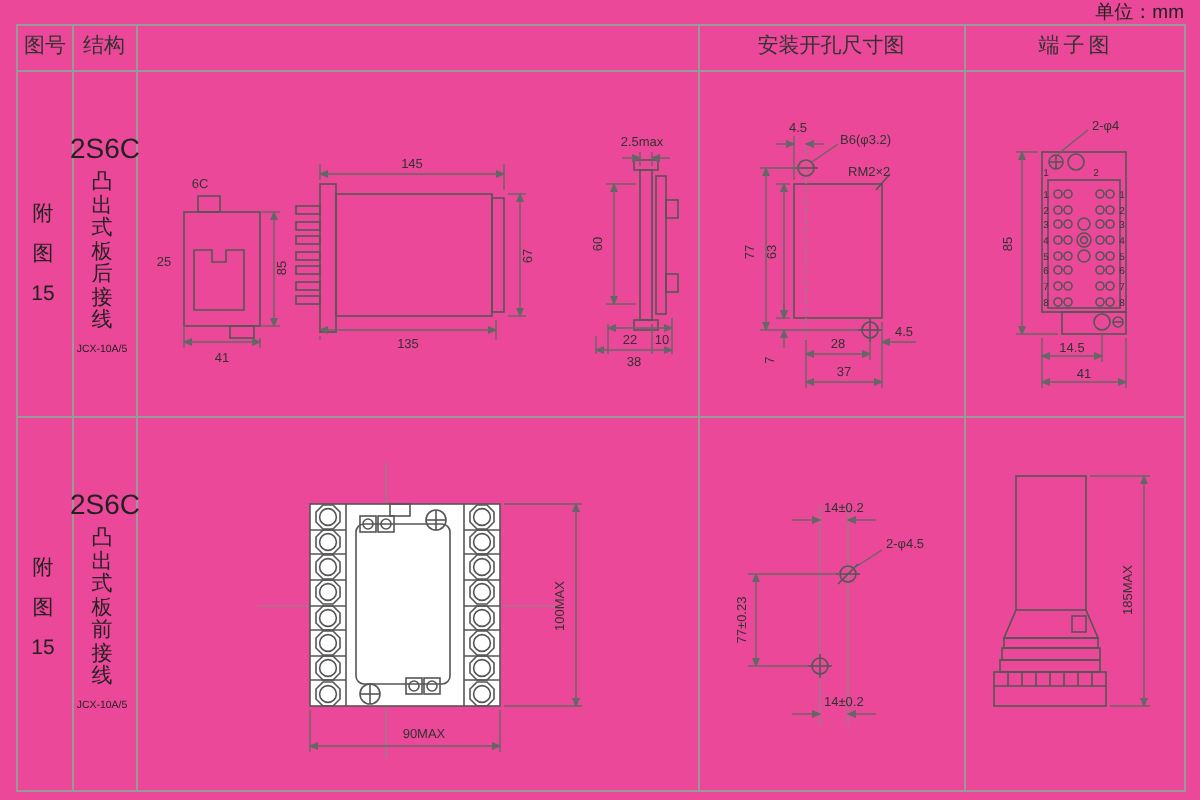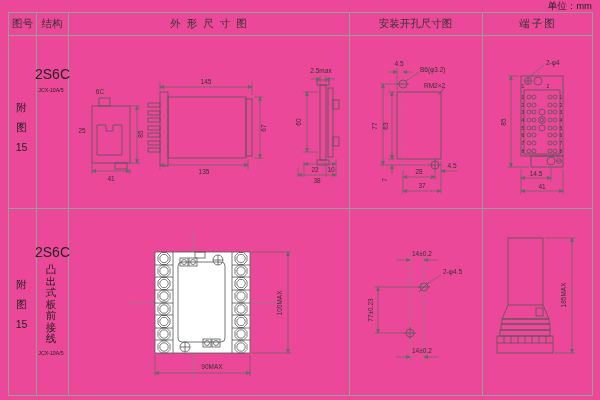--- a/index.html
+++ b/index.html
@@ -36,32 +36,32 @@
 
   <div class="tbl">
     <div class="vl" style="left:27px"></div>
     <div class="vl" style="left:59px"></div>
     <div class="vl" style="left:340px"></div>
     <div class="vl" style="left:473px"></div>
     <div class="hl" style="top:22px"></div>
     <div class="hl" style="top:195px"></div>
     <div class="hdr" style="left:0;width:27px">图号</div>
     <div class="hdr" style="left:27px;width:32px">结构</div>
-    <div class="hdr ls6" style="left:59px;width:281px">外形尺寸图</div>
     <div class="hdr ls2" style="left:473px;width:110px">端子图</div>
     <div class="hdr" style="left:340px;width:133px">安装开孔尺寸图</div>
   </div>
 
   <div class="figblk" style="left:8px;top:97px">
     <div>附</div>
     <div>图</div>
     <div>15</div>
   </div>
   <div class="strblk" style="left:35px;top:66px">
     <div class="model">2S6C</div>
+    <div class="desc">凸出式板后接线</div>
     <div class="code">JCX-10A/5</div>
   </div>
 
   <svg style="left:67px;top:34px" width="281" height="173" viewBox="0 0 281 173">
     <defs>
       <marker id="m1" markerWidth="7" markerHeight="6" refX="6" refY="3" orient="auto-start-reverse">
         <path d="M0,0 L7,3 L0,6 Z" fill="#666"></path>
       </marker>
     </defs>
 

